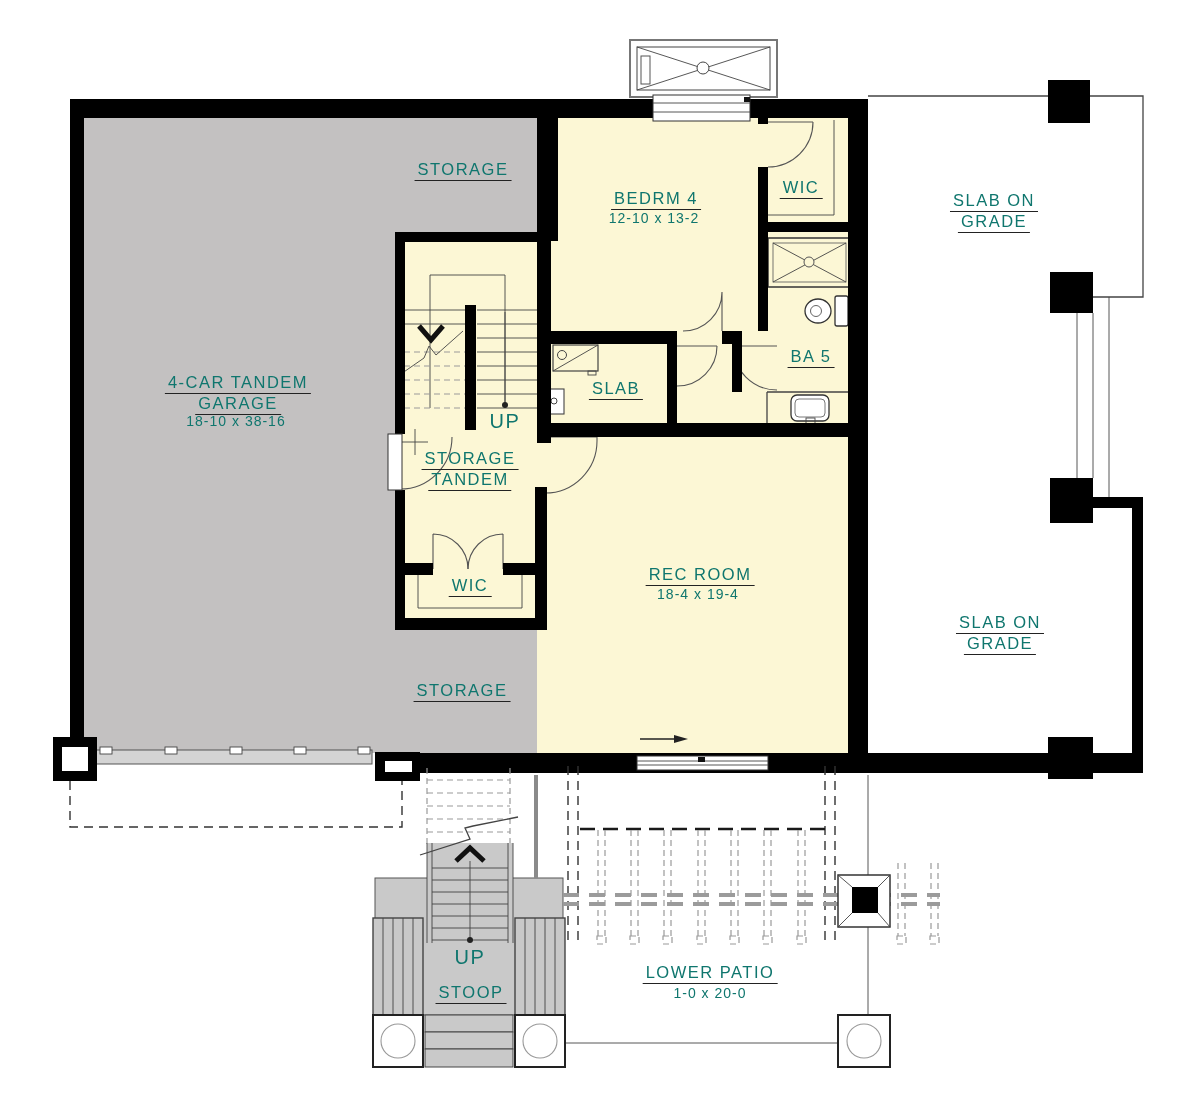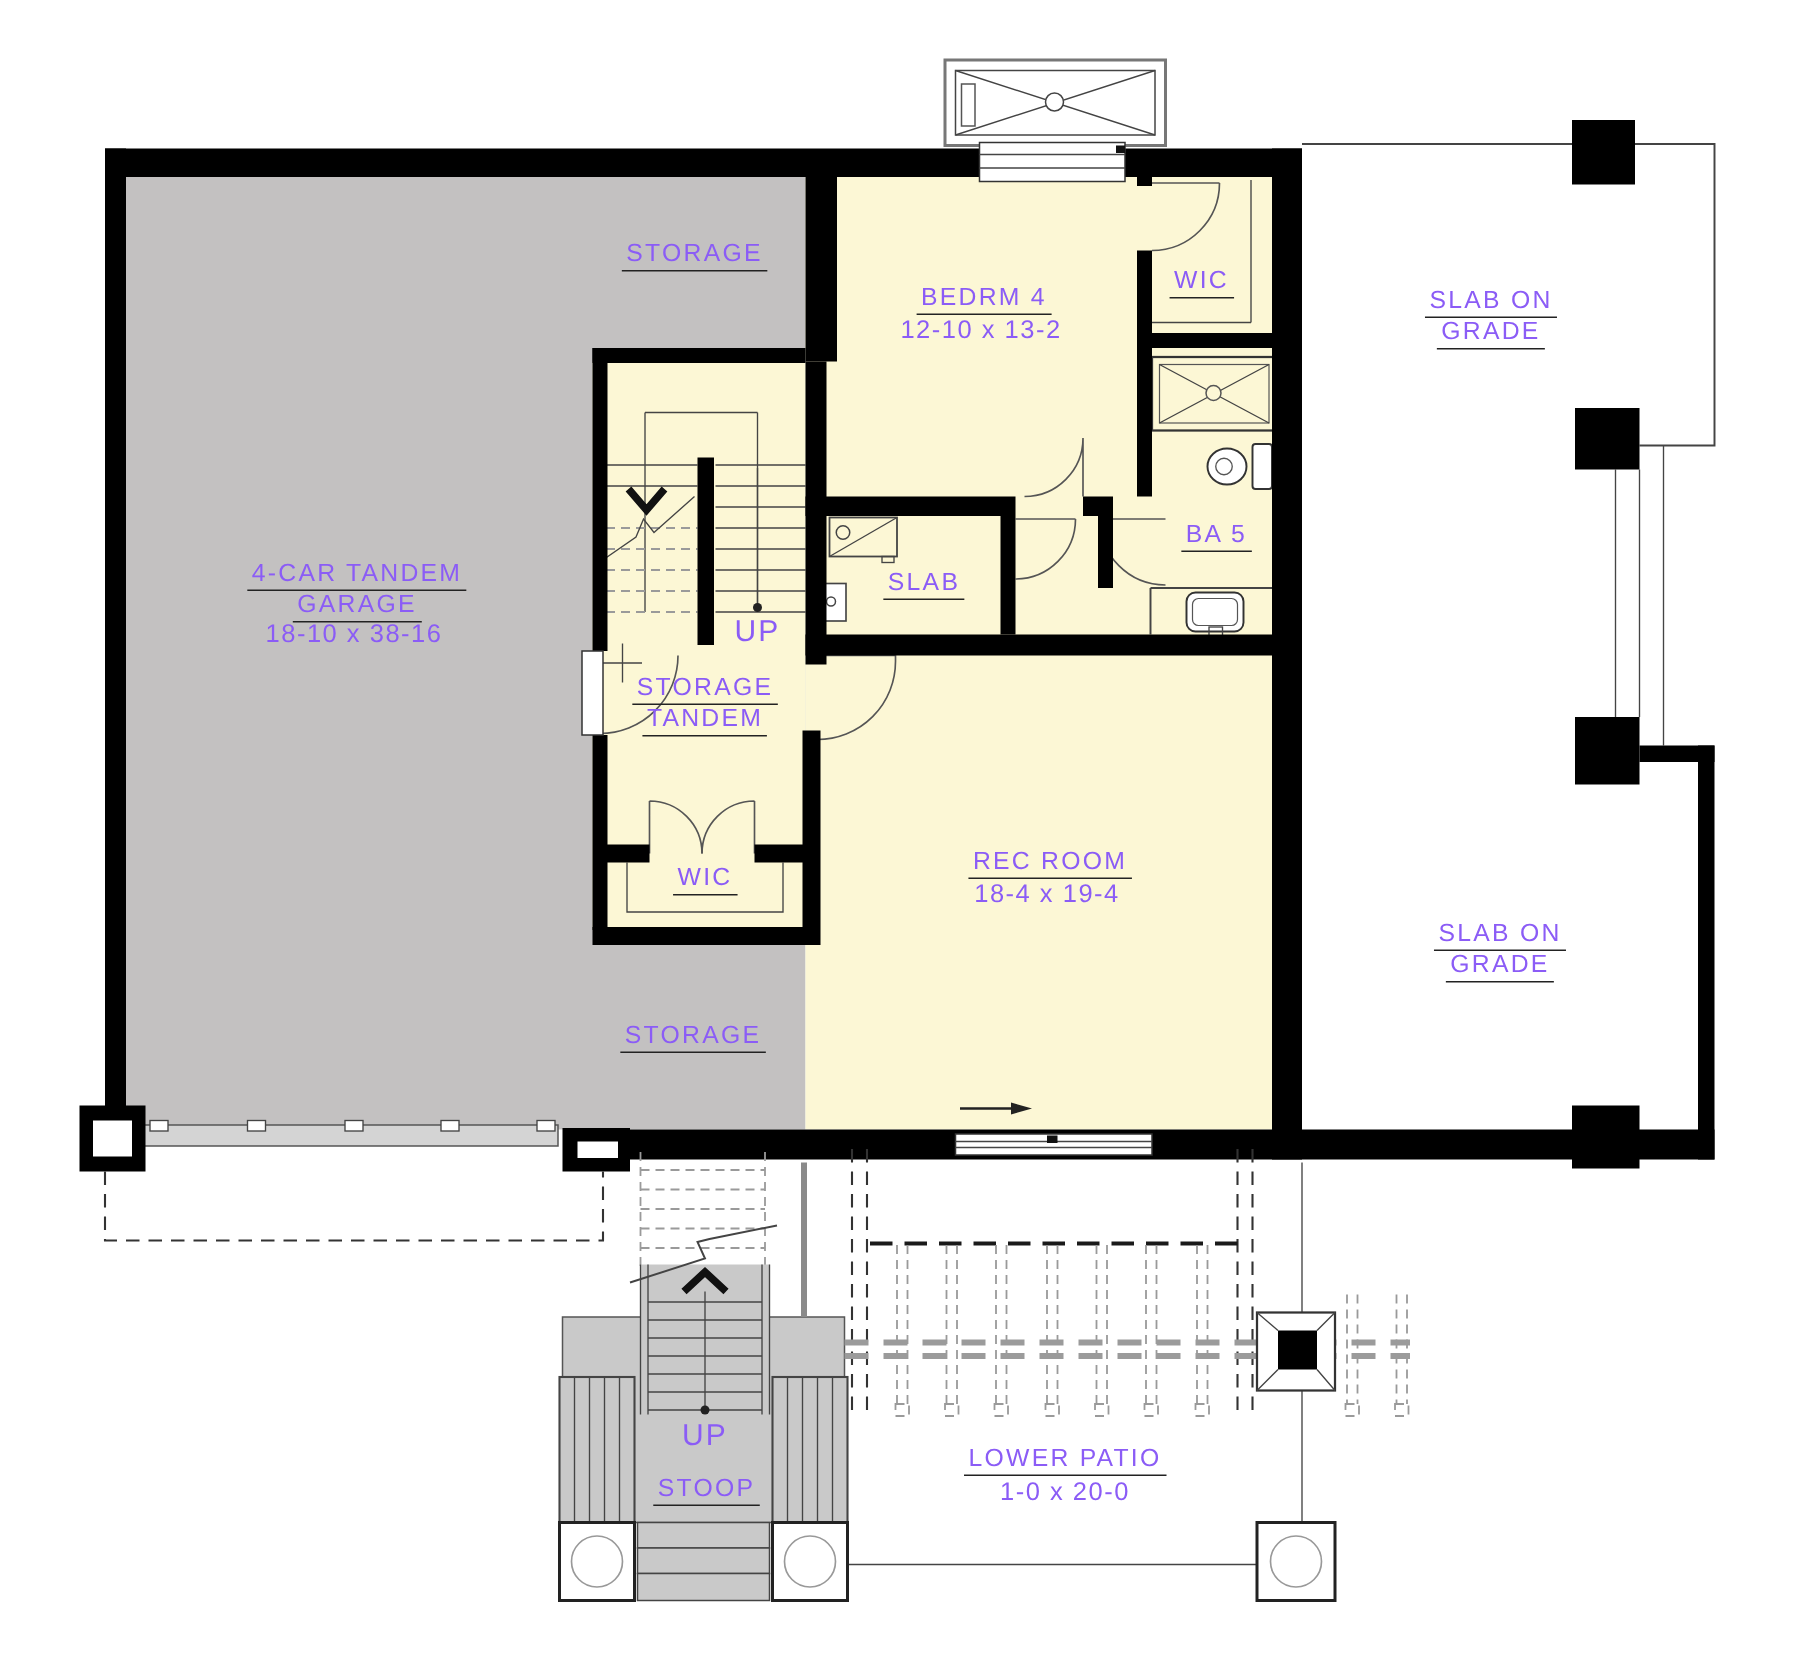--- a/index.html
+++ b/index.html
@@ -21,23 +21,23 @@
   .conf{fill:var(--concrete);}
   .thin{stroke:var(--line);stroke-width:1.3;fill:none;}
   .hair{stroke:var(--line);stroke-width:0.9;fill:none;}
   .arc{stroke:#555;stroke-width:1.1;fill:none;}
   .dashl{stroke:#333;stroke-width:1.4;fill:none;stroke-dasharray:9 6;}
   .dashg{stroke:var(--dash);stroke-width:1.2;fill:none;stroke-dasharray:6 4;}
   .beam{stroke:#9b9b9b;stroke-width:4;fill:none;stroke-dasharray:16 10;}
   .edge{stroke:#1a1a1a;stroke-width:2.6;fill:none;stroke-dasharray:15 8;}
   .whitef{fill:#ffffff;}
   .lbl{position:absolute;transform:translateX(-50%);white-space:nowrap;
-       font-size:16.5px;letter-spacing:1.5px;color:#8b5cf6;font-weight:500;}
+       font-size:16.5px;letter-spacing:1.5px;color:#0f766e;font-weight:500;}
   .lbl.u{border-bottom:1.8px solid #222;padding:0 3px 1px 3px;}
-  .lbl.dim{font-size:17px;letter-spacing:1px;font-weight:400;}
+  .lbl.dim{font-size:14px;letter-spacing:1px;font-weight:400;}
   .lbl.small{font-size:20px;}
 </style>
 </head>
 <body>
 
 <div id="plan">
 <svg width="1200" height="1108" viewBox="0 0 1200 1108">
 
   <g>
     <rect class="garf" x="84" y="118" width="453" height="635"></rect>

